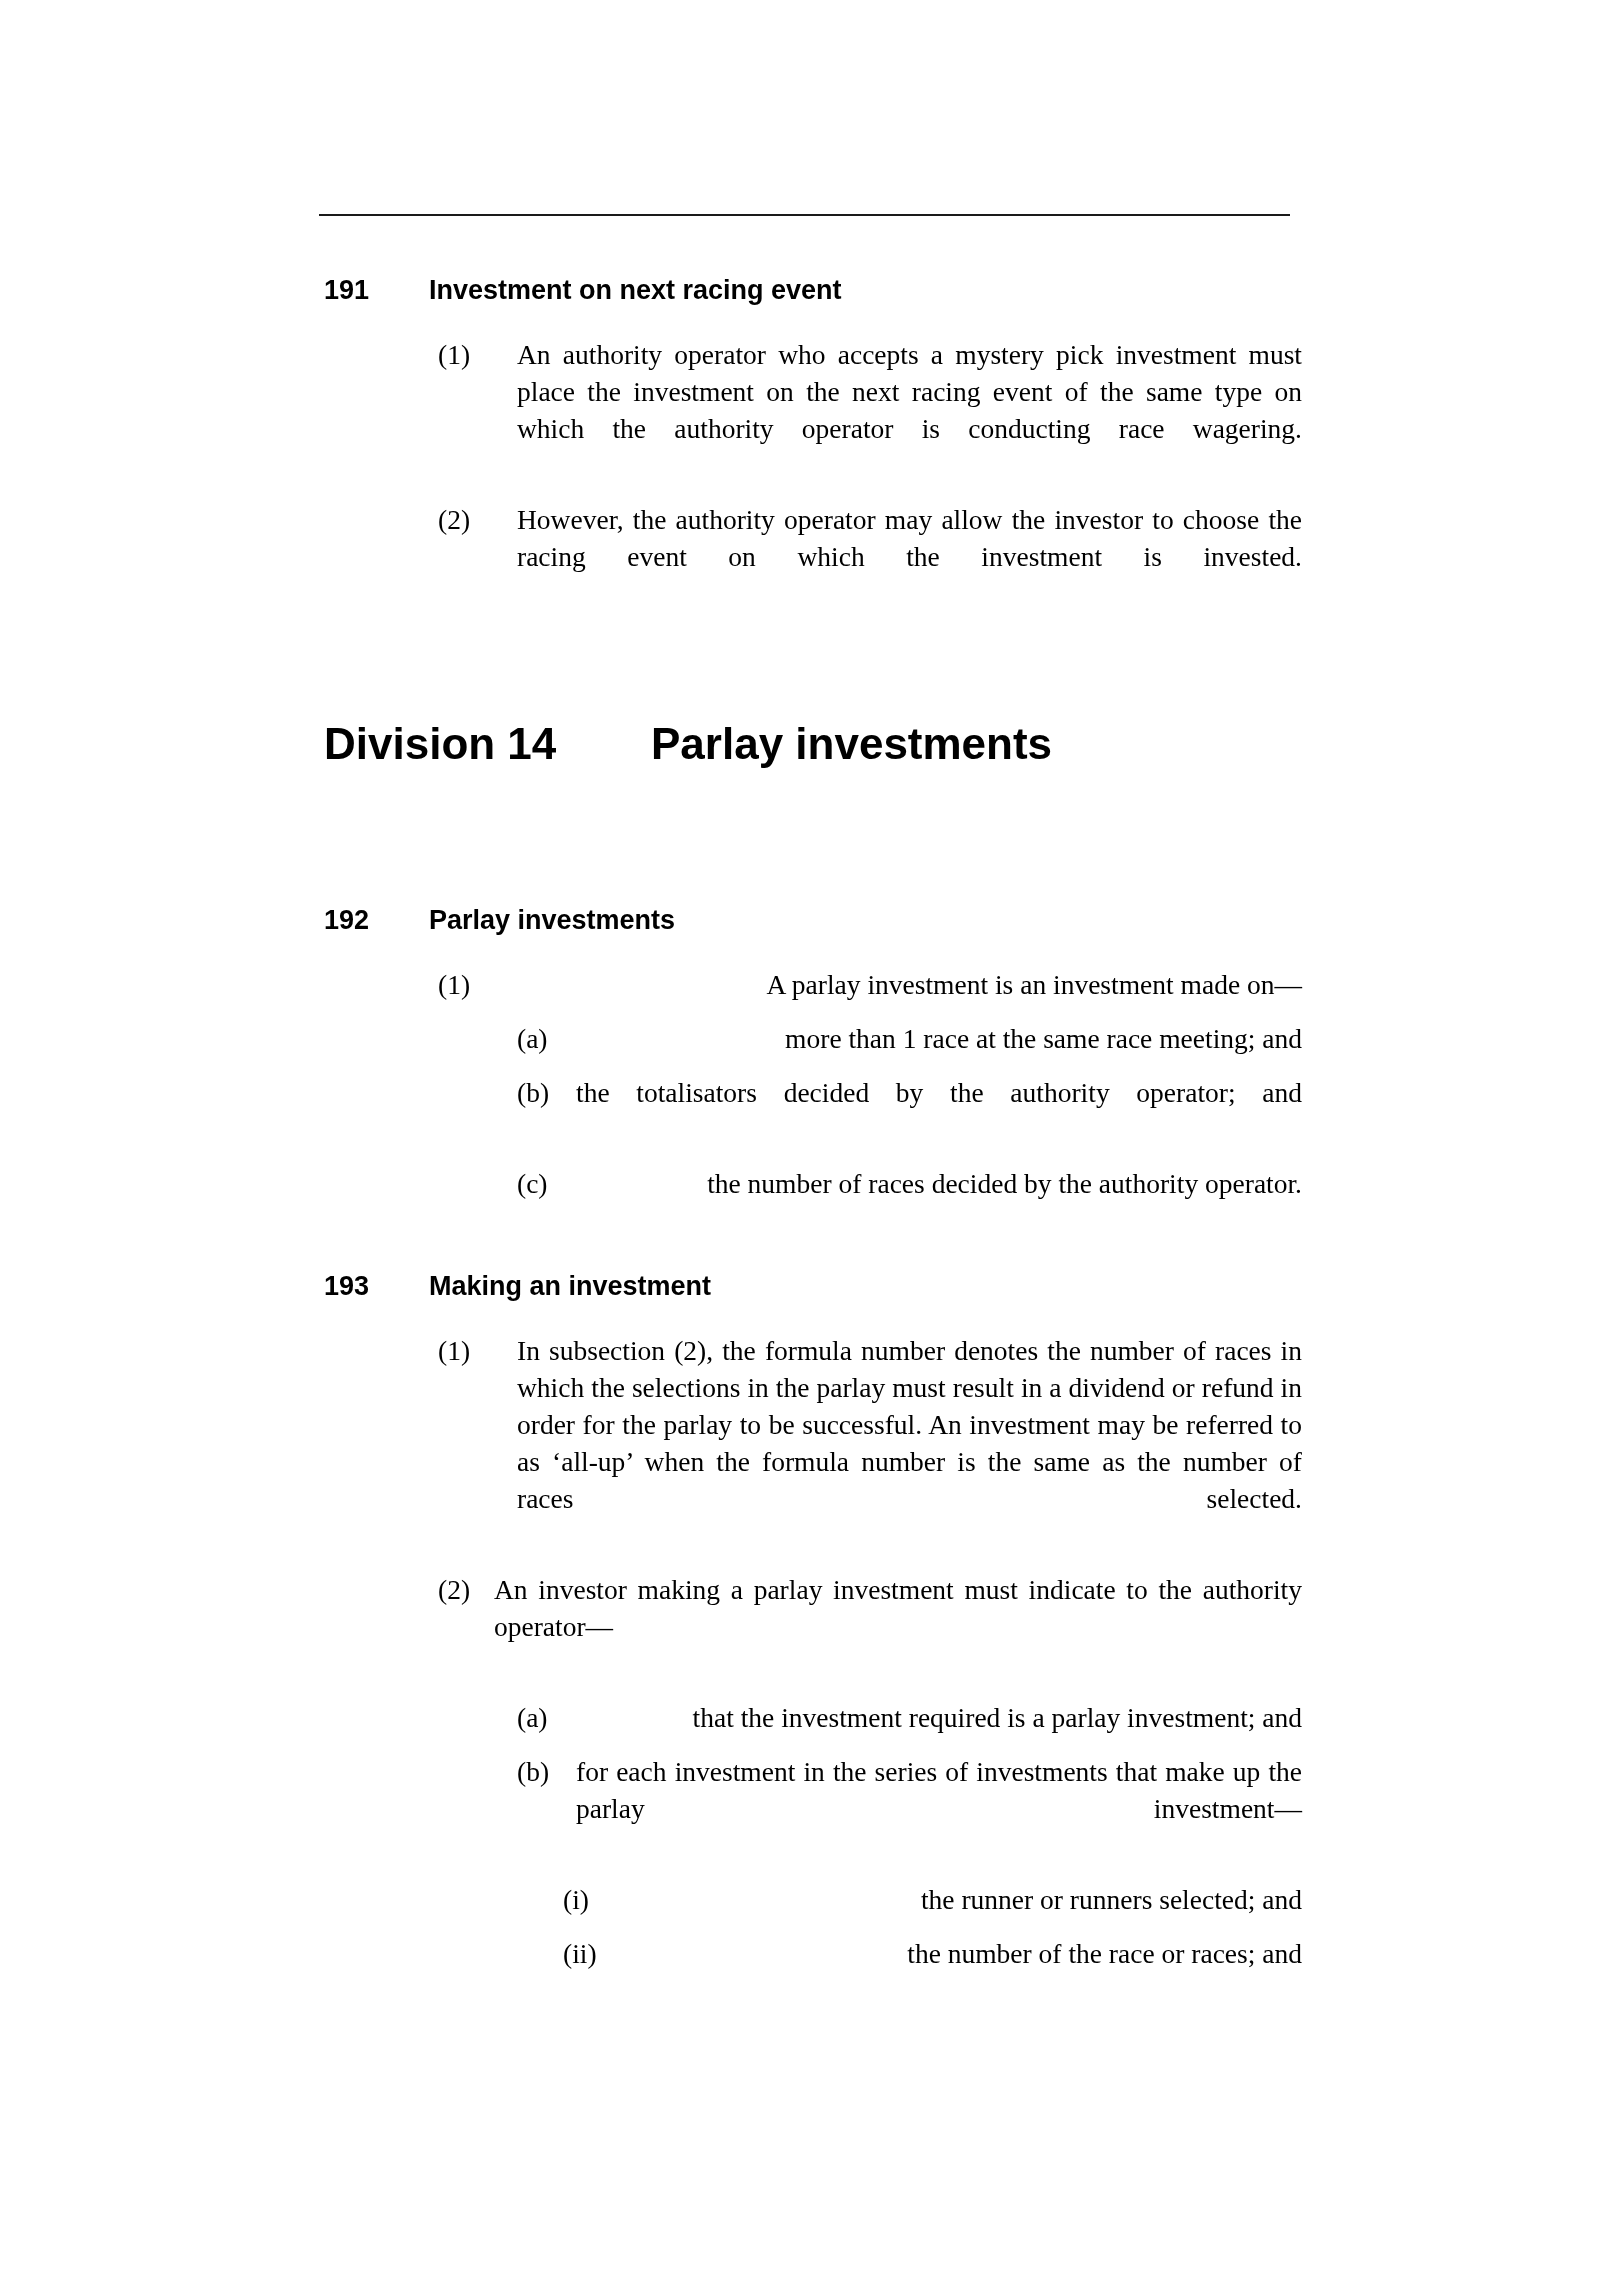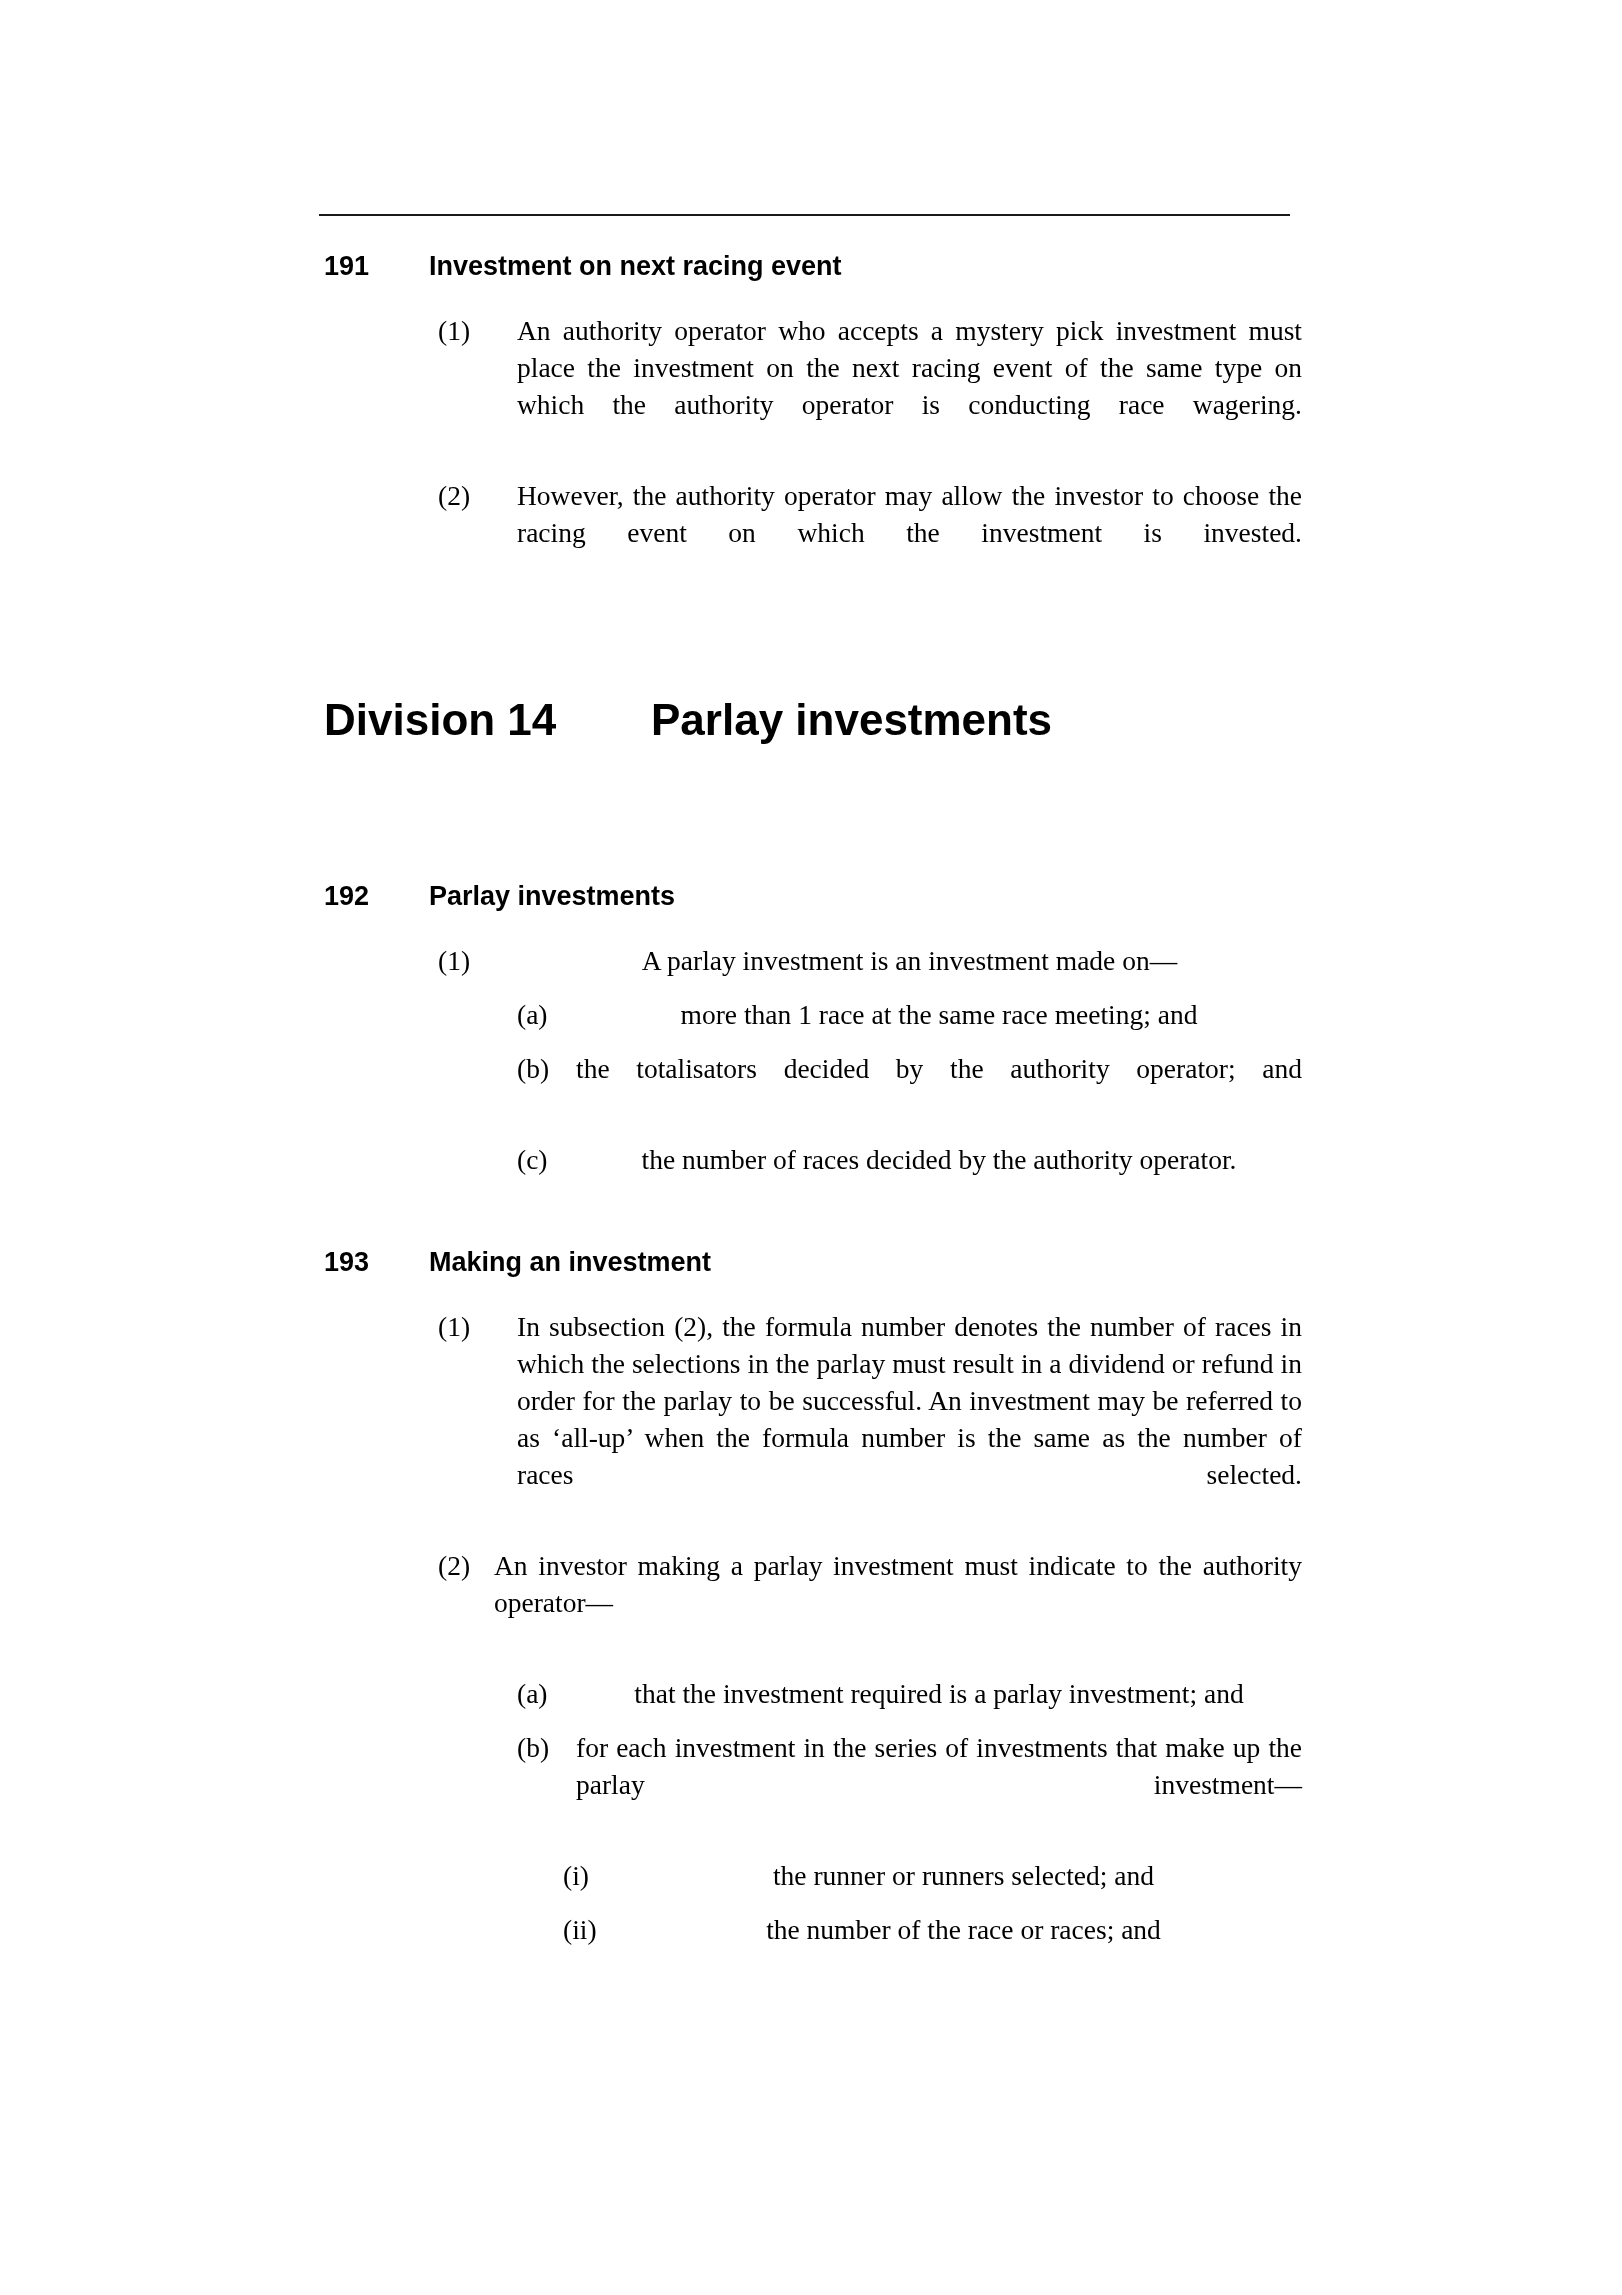--- a/index.html
+++ b/index.html
@@ -50,21 +50,21 @@
     top: 214px;
     width: 971px;
     height: 0;
     border-top: 2px solid #1a1a1a;
   }
 
   
   .content {
     position: absolute;
     left: 0;
-    top: 250px;
+    top: 274px;
     width: 1584px;
   }
 
   
   .section-head {
     position: relative;
     padding-left: 324px;
     font-family: "Liberation Sans", "DejaVu Sans", sans-serif;
     font-weight: bold;
     font-size: 27px;
@@ -134,21 +134,21 @@
 
   
   .lvl2 { margin-left: 576px; width: 726px; }
   .lvl2 > .marker { left: -59px; }
 
   
   .lvl3 { margin-left: 625px; width: 677px; }
   .lvl3 > .marker { left: -62px; }
 
   
-  .subsec .body.nojust { text-align: center; }
+  .subsec .body.nojust { text-align: right; }
   .subsec .body.nojust::after { content: none; }
 
   .gap-sm  { height: 17px; }
   .gap-md  { height: 29px; }
   .gap-lg  { height: 51px; }
   .gap-xxl { height: 111px; }
 </style>
 </head>
 <body>
 

